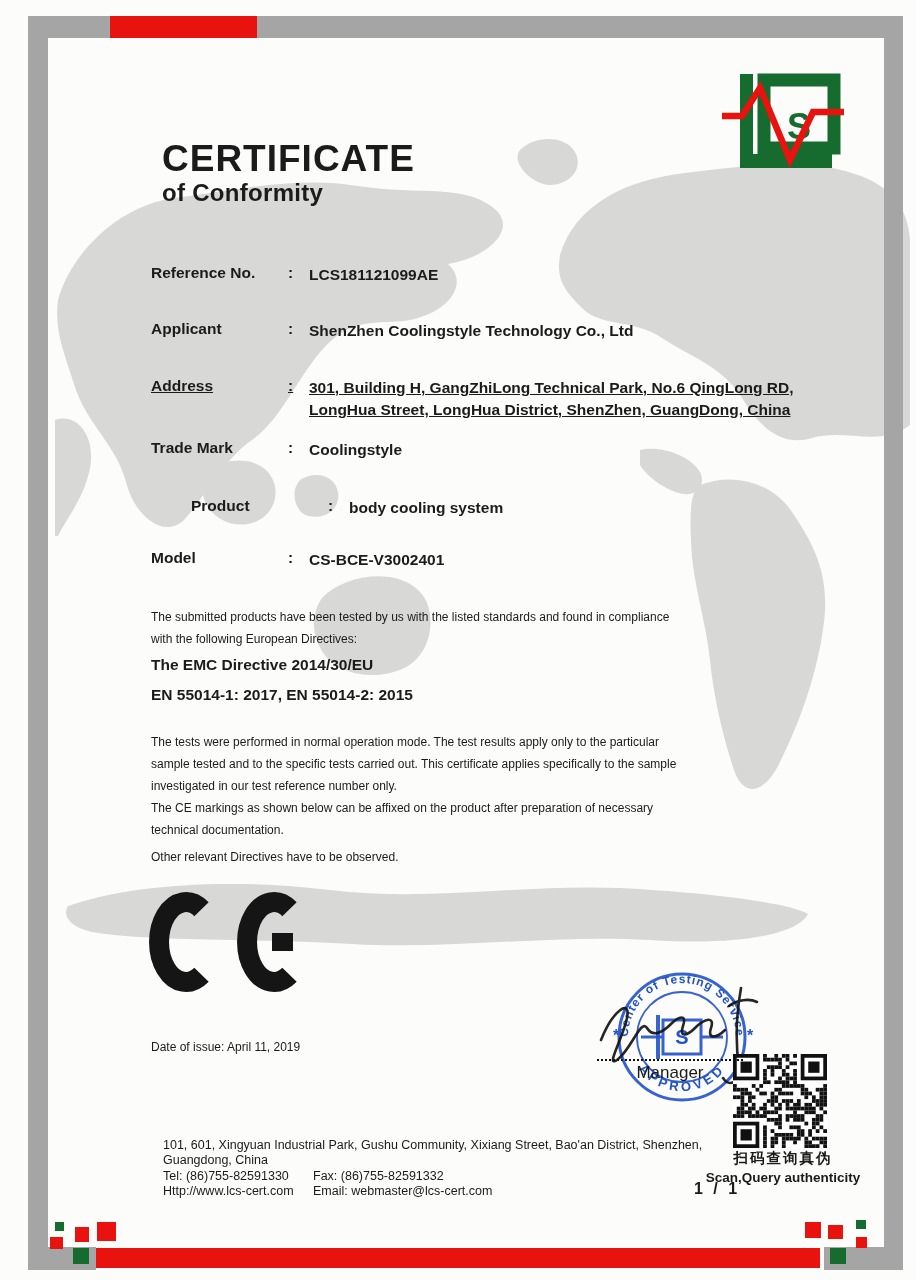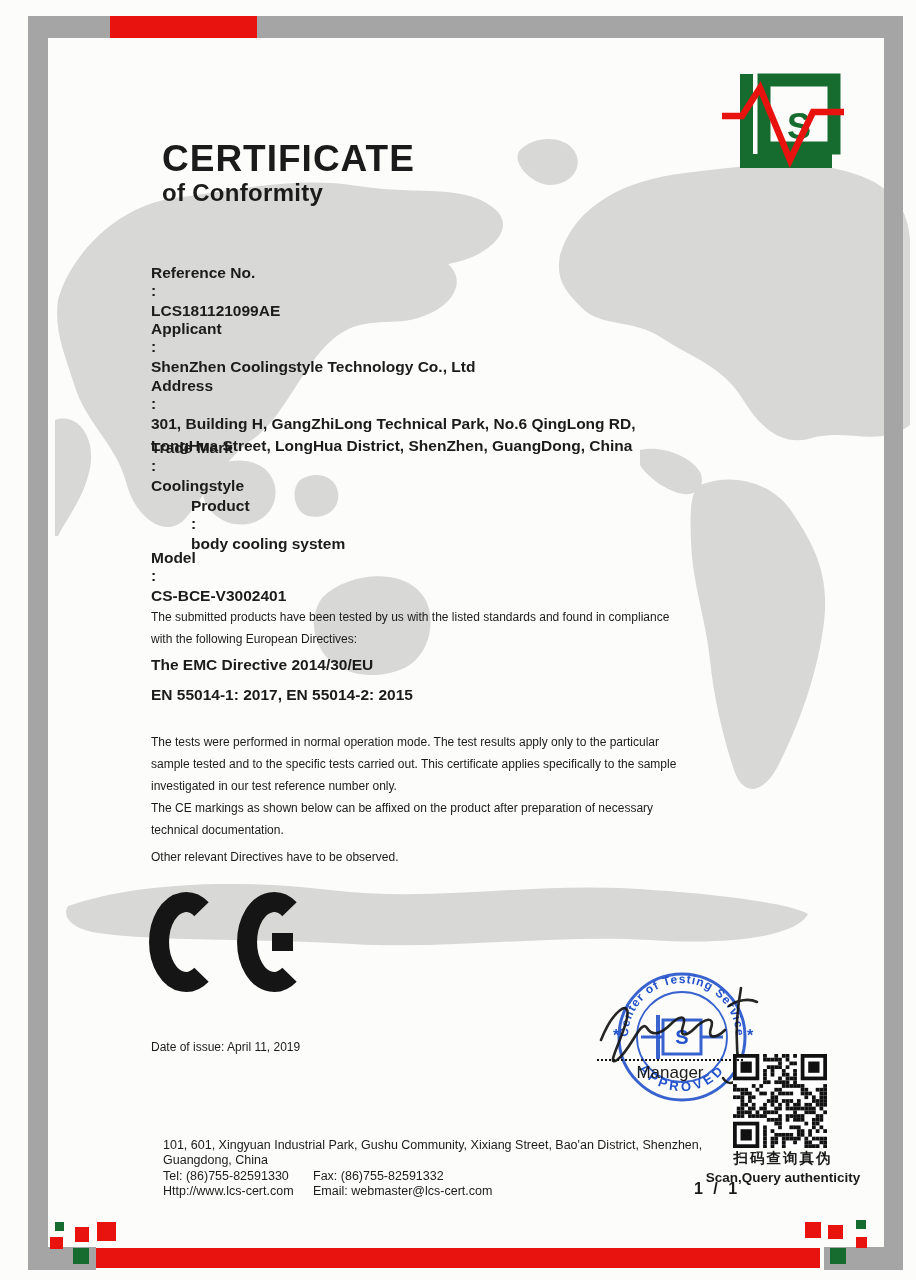--- a/index.html
+++ b/index.html
@@ -7,21 +7,21 @@
         font-family:"Liberation Sans",sans-serif;color:#1b1b1b;}
   svg{display:block;}
   .map{position:absolute;left:0;top:0;z-index:0;}
   .frame{position:absolute;background:#a5a5a5;z-index:2;}
   .red{background:#e8120e;}
   .green{background:#166b2f;}
   .sq{position:absolute;z-index:2;}
   .abs{position:absolute;z-index:1;}
   .title{font-weight:bold;font-size:37px;letter-spacing:1px;line-height:1.05;}
   .subtitle{font-weight:bold;font-size:24px;letter-spacing:.3px;}
-  .frow{position:absolute;left:151px;display:flex;font-weight:bold;font-size:15.5px;width:655px;z-index:1;flex-direction:column;}
+  .frow{position:absolute;left:151px;display:flex;font-weight:bold;font-size:15.5px;width:655px;z-index:1;}
   .flabel{width:137px;}
   .fcolon{width:21px;}
   .fvalue{flex:1;line-height:22px;white-space:pre-line;}
   .para{position:absolute;left:151px;width:652px;font-size:12px;line-height:22px;
         white-space:pre-line;z-index:1;}
   .bpara{font-weight:bold;font-size:15.5px;}
   .date{position:absolute;left:151px;font-weight:normal;font-size:12px;z-index:1;}
   .mgr-line{position:absolute;left:597px;top:1059px;width:146px;border-top:2px dotted #111;z-index:3;}
   .mgr{position:absolute;left:597px;top:1063px;width:146px;text-align:center;font-size:17px;z-index:3;}
   .qrcap{position:absolute;left:688px;top:1149px;width:190px;text-align:center;z-index:1;}
@@ -86,21 +86,21 @@
   <div class="frow" style="top:264px;">
     <span class="flabel">Reference No.</span>
     <span class="fcolon">:</span>
     <span class="fvalue">LCS181121099AE</span>
   </div>
   <div class="frow" style="top:320px;">
     <span class="flabel">Applicant</span>
     <span class="fcolon">:</span>
     <span class="fvalue">ShenZhen Coolingstyle Technology Co., Ltd</span>
   </div>
-  <div class="frow" style="top:377px;">
+  <div class="frow" style="top:377px;text-decoration:underline;">
     <span class="flabel">Address</span>
     <span class="fcolon">:</span>
     <span class="fvalue">301, Building H, GangZhiLong Technical Park, No.6 QingLong RD,
 LongHua Street, LongHua District, ShenZhen, GuangDong, China</span>
   </div>
   <div class="frow" style="top:439px;">
     <span class="flabel">Trade Mark</span>
     <span class="fcolon">:</span>
     <span class="fvalue">Coolingstyle</span>
   </div>

